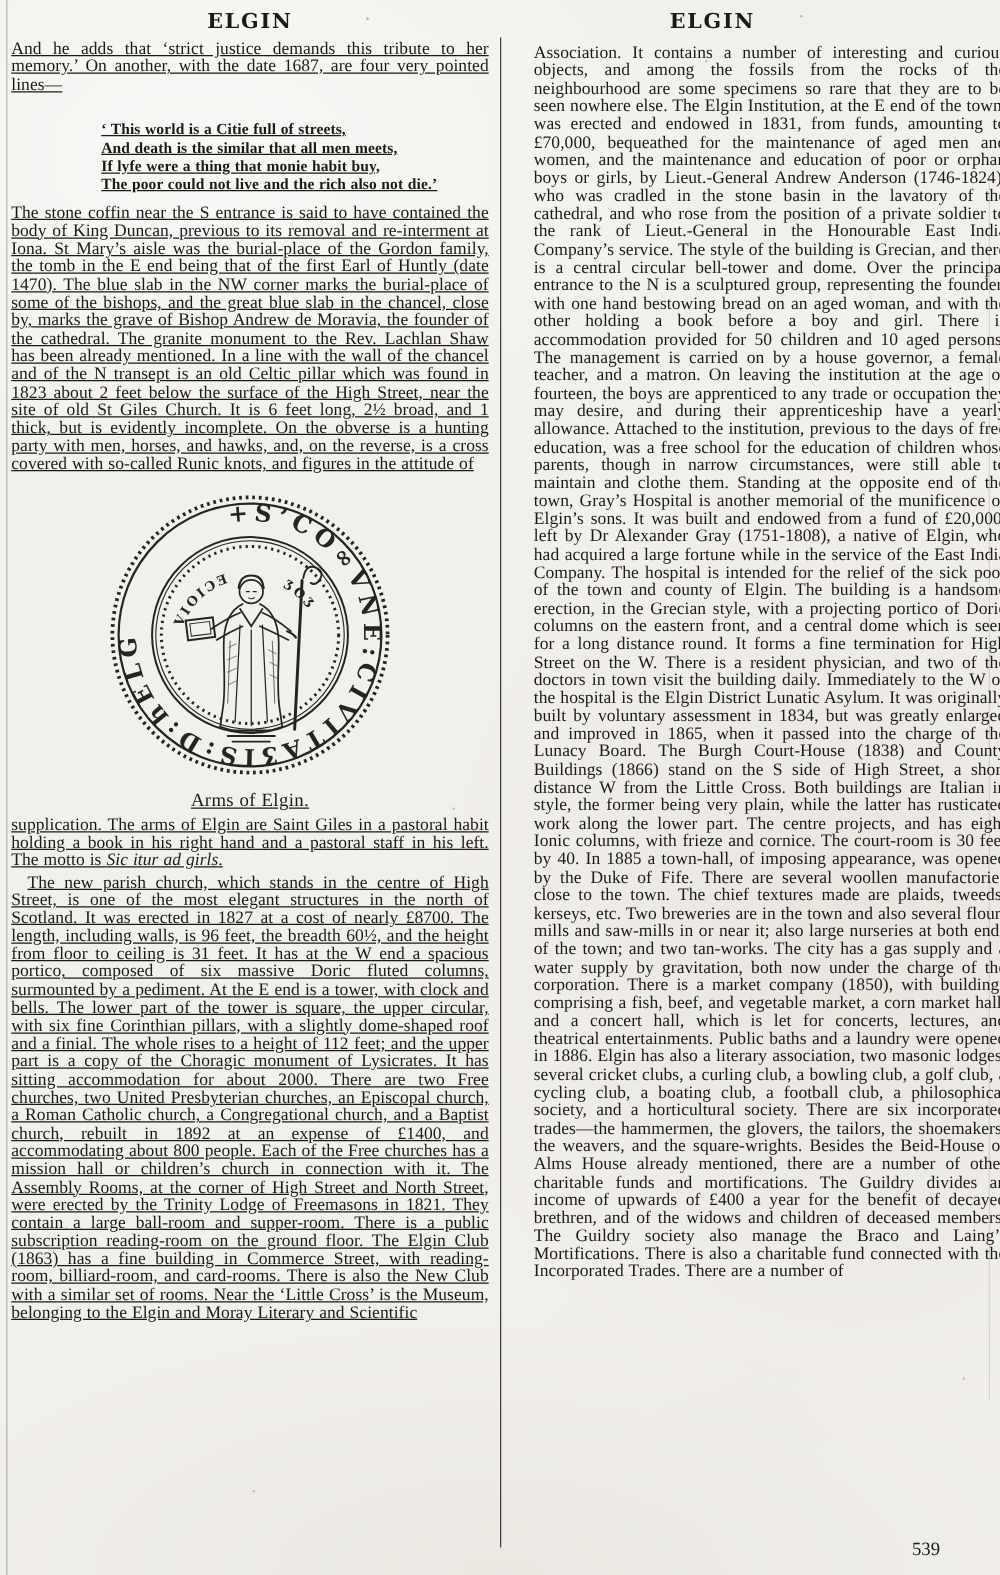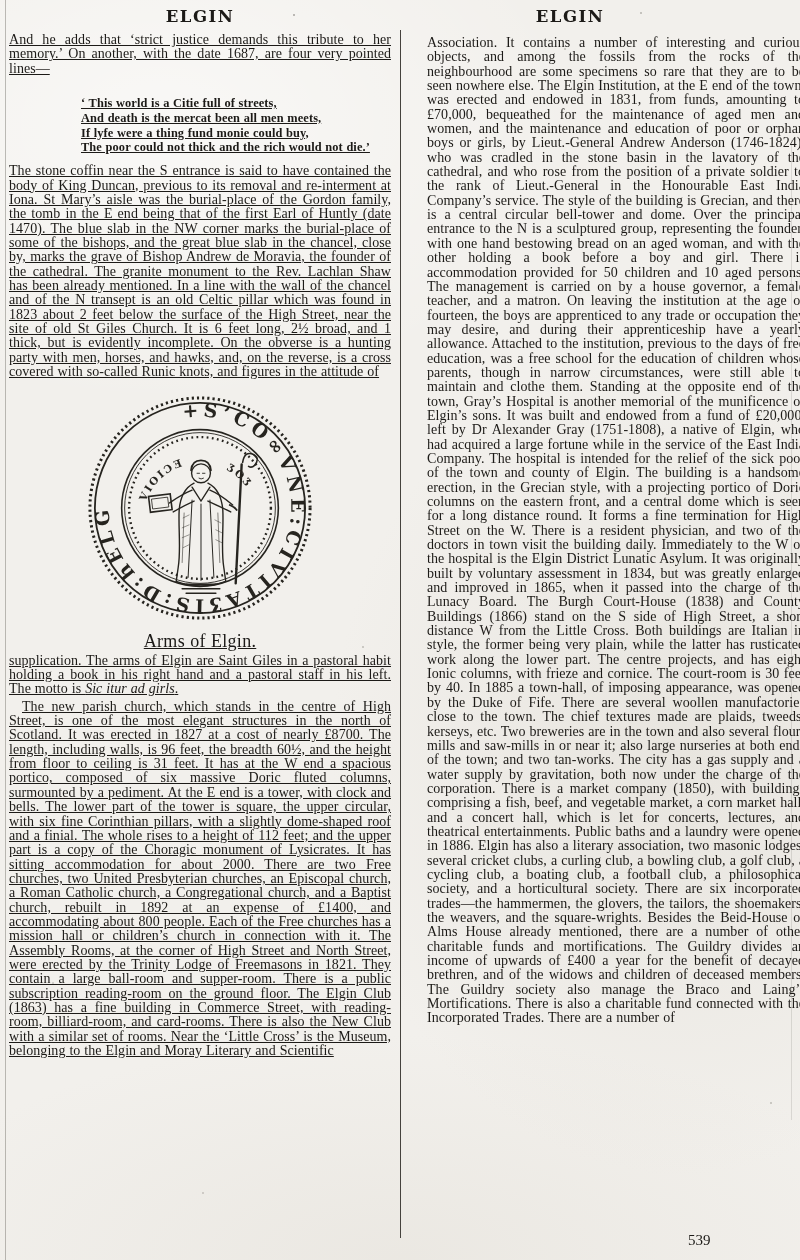--- a/index.html
+++ b/index.html
@@ -39,44 +39,44 @@
   .right-col{left:411px;top:36px;width:378px;margin-left:16px;}
   .body-text{margin:0 0 3px 0;text-align:justify;}
   .indent{text-indent:13px;}
   .poem{
     margin:20px 4px 9px 72px;
     font-size:12.4px;line-height:14.8px;font-weight:bold;
     text-align:left;letter-spacing:.1px;
   }
   .seal-fig{margin:10px 0 5px 0;text-align:center;}
   .seal-fig svg{display:block;margin:0 auto;}
-  .seal-caption{font-size:18px;margin-top:7px;text-align:center;letter-spacing:.3px;}
-  .page-number{position:absolute;left:688px;top:1232px;width:64px;text-align:left;font-size:15px;}
+  .seal-caption{font-size:15px;margin-top:7px;text-align:center;letter-spacing:.3px;}
+  .page-number{position:absolute;left:688px;top:1232px;width:64px;text-align:right;font-size:15px;}
   .ital{font-style:italic;}
 </style>
 </head>
 <body>
 
 <div class="page">
   <div class="edge-line"></div>
   <div class="edge-line-r"></div>
   <div class="col-divider"></div>
   <div class="speck"></div>
 
   <div class="col-header left">ELGIN</div>
   <div class="col-header right">ELGIN</div>
 
   <div class="column left-col">
     <p class="body-text">And he adds that ‘strict justice demands this tribute to her memory.’   On another, with the date 1687, are four very pointed lines—</p>
 
     <div class="poem">
       <div>‘ This world is a Citie full of streets,</div>
-      <div>And death is the mercat been all men meets,</div>
-      <div>If lyfe were a thing fund monie could buy,</div>
-      <div>The poor could not thick and the rich would not die.’</div>
+      <div>And death is the similar that all men meets,</div>
+      <div>If lyfe were a thing that monie habit buy,</div>
+      <div>The poor could not live and the rich also not die.’</div>
     </div>
 
     <p class="body-text">The stone coffin near the S entrance is said to have contained the body of King Duncan, previous to its removal and re-interment at Iona.  St Mary’s aisle was the burial-place of the Gordon family, the tomb in the E end being that of the first Earl of Huntly (date 1470). The blue slab in the NW corner marks the burial-place of some of the bishops, and the great blue slab in the chancel, close by, marks the grave of Bishop Andrew de Moravia, the founder of the cathedral.  The granite monument to the Rev. Lachlan Shaw has been already mentioned.  In a line with the wall of the chancel and of the N transept is an old Celtic pillar which was found in 1823 about 2 feet below the surface of the High Street, near the site of old St Giles Church.  It is 6 feet long, 2½ broad, and 1 thick, but is evidently incomplete. On the obverse is a hunting party with men, horses, and hawks, and, on the reverse, is a cross covered with so-called Runic knots, and figures in the attitude of</p>
 
     <figure class="seal-fig" style="margin:10px 0 5px 0;">
       <svg width="238" height="238" viewBox="0 0 240 240">
         <defs>
           <path id="legendCircle" d="M28,120 A92,92 0 1 1 212,120 A92,92 0 1 1 28,120"></path>
           <path id="innerArc" d="M64,118 A58,58 0 0 1 176,118"></path>
         </defs>

